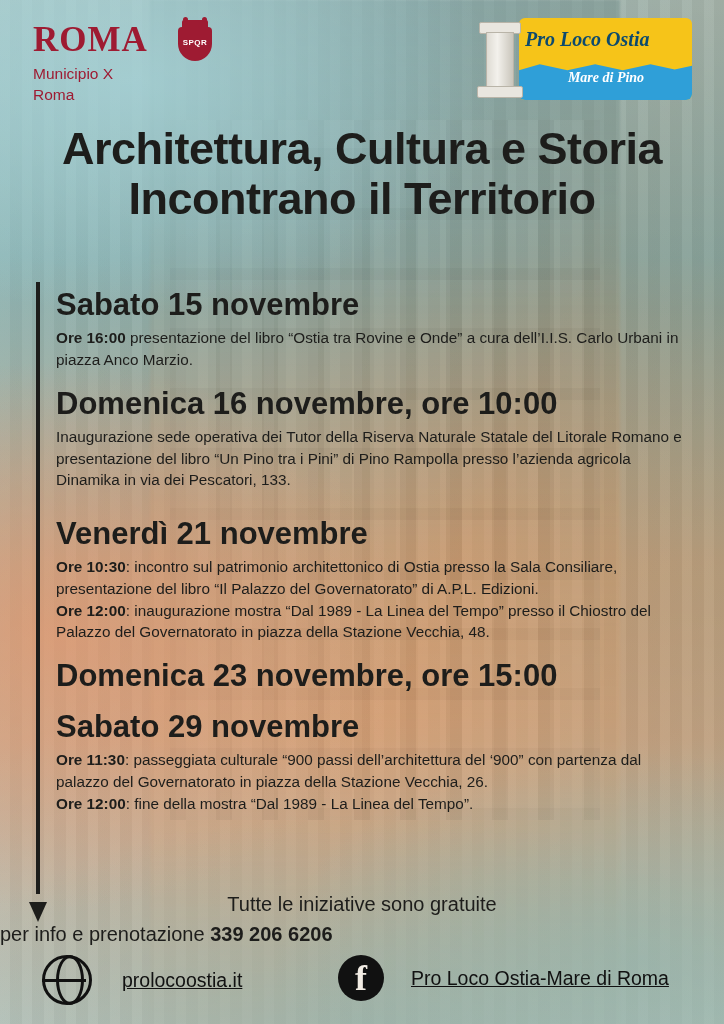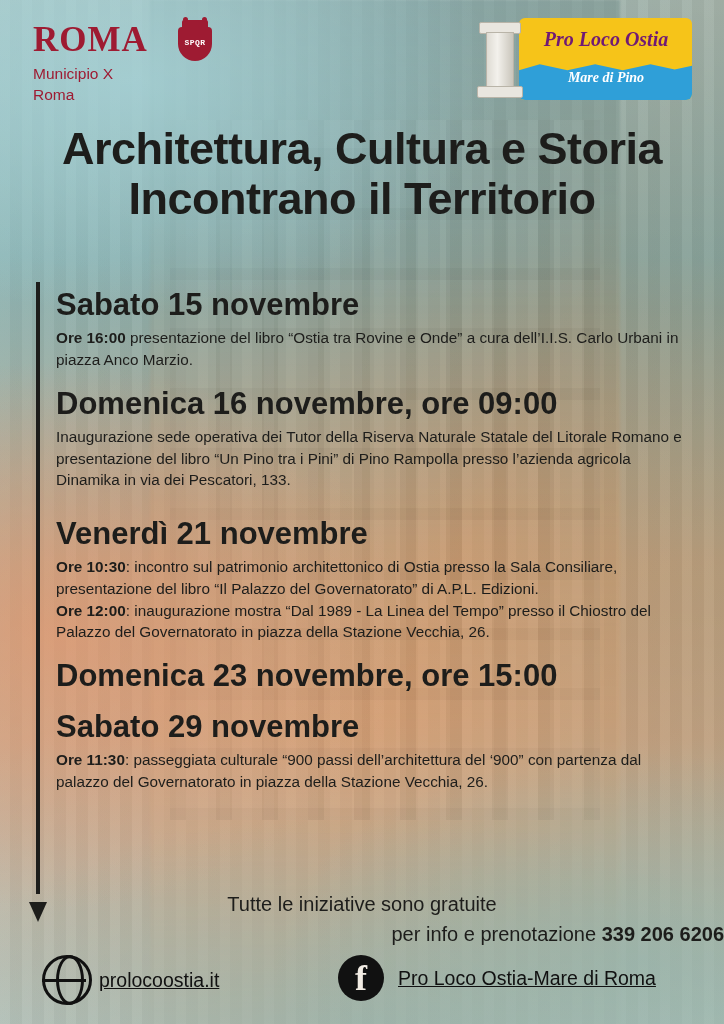--- a/index.html
+++ b/index.html
@@ -139,21 +139,20 @@
   .shield-crown:after { right: 1px; }
   .shield-text {
     position: absolute;
     left: 0; top: 20px;
     width: 34px;
     text-align: center;
     color: #fff;
     font-size: 8px;
     font-weight: bold;
     letter-spacing: .5px;
-    font-family: Liberation Mono, monospace;
   }
 
   .proloco {
     position: absolute;
     right: 32px;
     top: 14px;
     width: 225px;
     height: 88px;
   }
   .proloco-badge {
@@ -168,26 +167,25 @@
     left: 52px; top: 48px;
     width: 173px; height: 38px;
     background: #2f9fd8;
     border-radius: 0 0 6px 6px;
     clip-path: polygon(0 22%, 12% 6%, 28% 22%, 44% 6%, 60% 22%, 76% 6%, 90% 20%, 100% 10%, 100% 100%, 0 100%);
   }
   .proloco-title {
     position: absolute;
     left: 58px; top: 14px;
     width: 162px;
-    text-align: center;
     font-family: "Liberation Serif", serif;
     font-style: italic;
     font-weight: bold;
     font-size: 20px;
-    color: #701a75;
+    color: #0c4a6e;
   }
   .proloco-sub {
     position: absolute;
     left: 58px; top: 56px;
     width: 162px;
     text-align: center;
     font-family: "Liberation Serif", serif;
     font-style: italic;
     font-weight: bold;
     font-size: 14px;
@@ -284,45 +282,45 @@
     left: 0; top: 893px;
     width: 724px;
     text-align: center;
     font-size: 20px;
     color: #1d1d1b;
   }
   .info-line {
     position: absolute;
     left: 0; top: 923px;
     width: 724px;
-    text-align: right;
+    text-align: left;
     font-size: 20px;
     color: #1d1d1b;
   }
   .info-line b { font-weight: bold; }
 
   .footer-links {
     position: absolute;
     left: 0; top: 955px;
     width: 724px;
     height: 60px;
   }
   .web-link {
     position: absolute;
     left: 42px; top: 0;
     display: flex;
     align-items: center;
-    gap: 7px;
+    gap: 30px;
   }
   .fb-link {
     position: absolute;
     left: 338px; top: 0;
     display: flex;
     align-items: center;
-    gap: 14px;
+    gap: 27px;
   }
   .globe {
     width: 44px; height: 44px;
     border: 3px solid #111;
     border-radius: 50%;
     position: relative;
   }
   .globe:before {
     content: "";
     position: absolute;
@@ -405,39 +403,40 @@
     </div>
 
     <div class="body-block">
 
       <div class="ev">
         <div class="ev-head">Sabato 15 novembre</div>
         <div class="ev-line"><b>Ore 16:00</b><span> presentazione del libro “Ostia tra Rovine e Onde” a cura dell’I.I.S. Carlo Urbani in piazza Anco Marzio.</span></div>
       </div>
 
       <div class="ev">
-        <div class="ev-head">Domenica 16 novembre, ore 09:00</div>
+        <div class="ev-head">Domenica 16 novembre, ore 10:00</div>
         <div class="ev-line"><span>Inaugurazione sede operativa dei Tutor della Riserva Naturale Statale del Litorale Romano e presentazione del libro “Un Pino tra i Pini” di Pino Rampolla presso l’azienda agricola Dinamika in via dei Pescatori, 133.</span></div>
       </div>
 
       <div class="spacer-sm"></div>
 
       <div class="ev">
         <div class="ev-head">Venerdì 21 novembre</div>
         <div class="ev-line"><b>Ore 10:30</b><span>: incontro sul patrimonio architettonico di Ostia presso la Sala Consiliare, presentazione del libro “Il Palazzo del Governatorato” di A.P.L. Edizioni.</span></div>
-        <div class="ev-line"><b>Ore 12:00</b><span>: inaugurazione mostra “Dal 1989 - La Linea del Tempo” presso il Chiostro del Palazzo del Governatorato in piazza della Stazione Vecchia, 26.</span></div>
+        <div class="ev-line"><b>Ore 12:00</b><span>: inaugurazione mostra “Dal 1989 - La Linea del Tempo” presso il Chiostro del Palazzo del Governatorato in piazza della Stazione Vecchia, 48.</span></div>
       </div>
 
       <div class="ev">
         <div class="ev-head">Domenica 23 novembre, ore 15:00</div>
       </div>
 
       <div class="ev">
         <div class="ev-head">Sabato 29 novembre</div>
         <div class="ev-line"><b>Ore 11:30</b><span>: passeggiata culturale “900 passi dell’architettura del ‘900” con partenza dal palazzo del Governatorato in piazza della Stazione Vecchia, 26.</span></div>
+        <div class="ev-line"><b>Ore 12:00</b><span>: fine della mostra “Dal 1989 - La Linea del Tempo”.</span></div>
       </div>
 
     </div>
 
     <div class="free-line">Tutte le iniziative sono gratuite</div>
     <div class="info-line"><span>per info e prenotazione </span><b>339 206 6206</b></div>
 
     <div class="footer-links">
       <div class="web-link">
         <div class="globe"></div>

